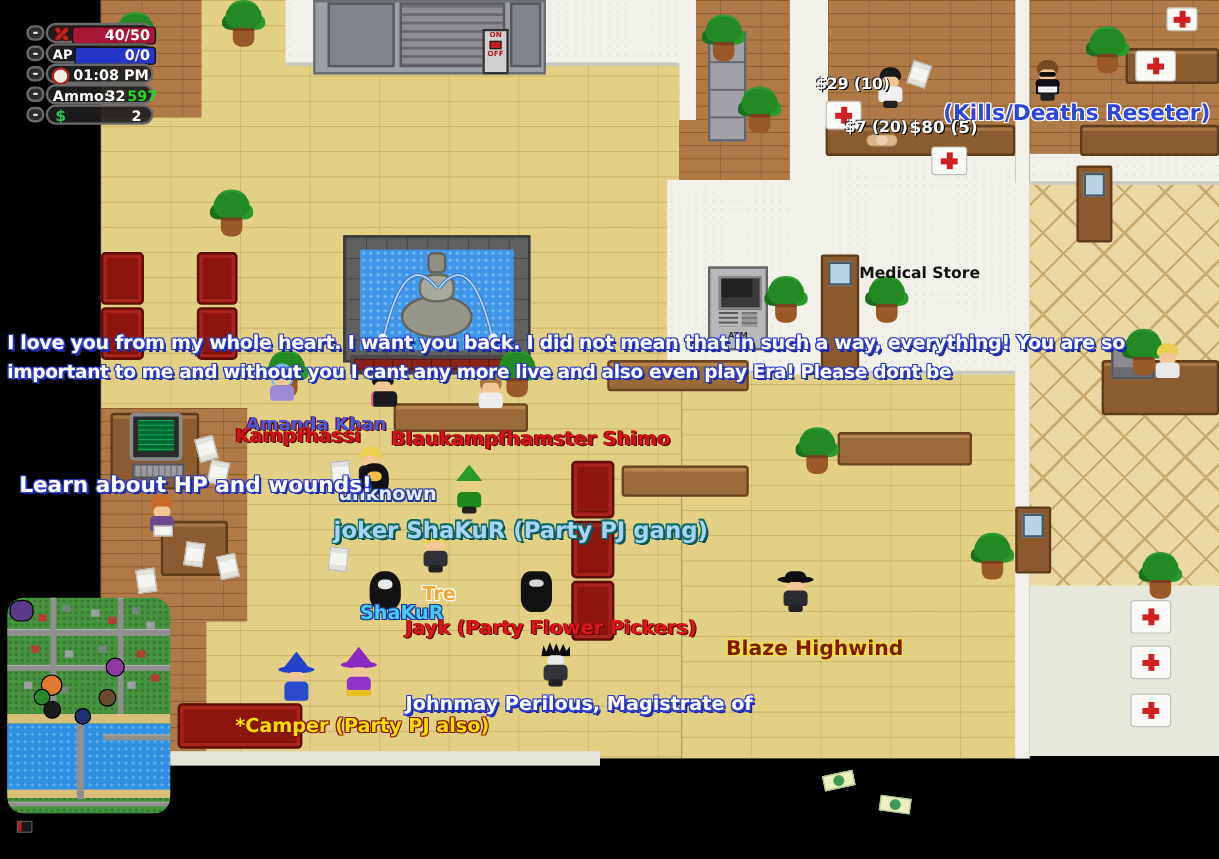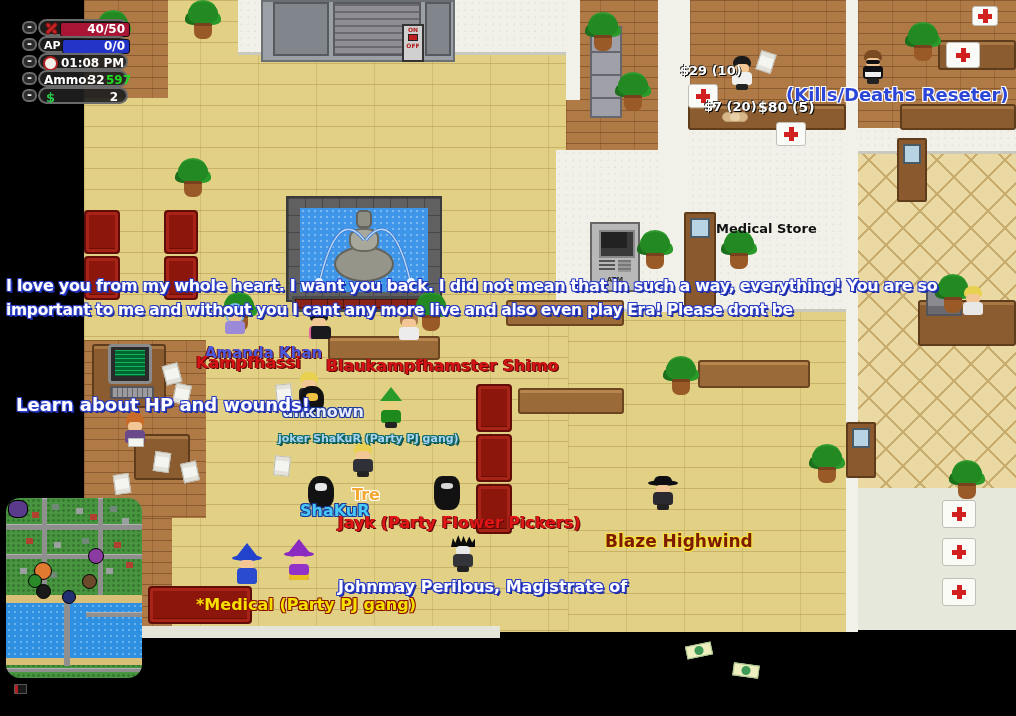--- a/index.html
+++ b/index.html
@@ -378,27 +378,27 @@
   <div class="lbl o-blue" style="left:16px;top:396px;font-size:18px;color:#fff;z-index:40">Learn about HP and wounds!</div>
   <div class="lbl o-blk" style="left:680px;top:64px;font-size:13px;color:#fff;z-index:40">$29 (10)</div>
   <div class="lbl o-blk" style="left:704px;top:100px;font-size:13px;color:#fff;z-index:40">$7 (20)</div>
   <div class="lbl o-blk" style="left:758px;top:100px;font-size:14px;color:#fff;z-index:40">$80 (5)</div>
   <div class="lbl" style="left:716px;top:222px;font-size:13px;color:#111;z-index:30">Medical Store</div>
 
   <div class="lbl o-dark" style="left: 205px; top: 346px; font-size: 15px; z-index: 36; color: rgb(74, 90, 224);">Amanda Khan</div>
   <div class="lbl o-dark" style="left: 196px; top: 355px; font-size: 16px; z-index: 37; color: rgb(212, 20, 20);">Kampfhassi</div>
   <div class="lbl o-dark" style="left: 326px; top: 358px; font-size: 16px; z-index: 37; color: rgb(212, 20, 20);">Blaukampfhamster Shimo</div>
   <div class="lbl o-navy" style="left: 282px; top: 404px; font-size: 16px; z-index: 36; color: rgb(232, 234, 255);">unknown</div>
-  <div class="lbl o-teal" style="left: 278px; top: 433px; font-size: 11px; z-index: 36; color: rgb(169, 211, 245);">joker ShaKuR (Party PJ gang)</div>
+  <div class="lbl o-teal" style="left: 278px; top: 433px; font-size: 19px; z-index: 36; color: rgb(169, 211, 245);">joker ShaKuR (Party PJ gang)</div>
   <div class="lbl o-white" style="left: 352px; top: 487px; font-size: 16px; z-index: 36; color: rgb(245, 168, 51);">Tre</div>
   <div class="lbl o-navy" style="left: 300px; top: 503px; font-size: 16px; z-index: 36; color: rgb(73, 201, 245);">ShaKuR</div>
   <div class="lbl o-dark" style="left: 338px; top: 515px; font-size: 16px; z-index: 37; color: rgb(224, 22, 22);">Jayk (Party Flower Pickers)</div>
   <div class="lbl o-yellow" style="left: 605px; top: 533px; font-size: 17px; z-index: 36; color: rgb(124, 26, 2);">Blaze Highwind</div>
   <div class="lbl o-blue" style="left: 338px; top: 579px; font-size: 16px; z-index: 36; color: rgb(255, 255, 255);">Johnmay Perilous, Magistrate of</div>
-  <div class="lbl o-red" style="left: 196px; top: 597px; font-size: 16px; z-index: 36; color: rgb(245, 224, 0);">*Medical (Party PJ gang)</div>
+  <div class="lbl o-red" style="left: 196px; top: 597px; font-size: 16px; z-index: 36; color: rgb(245, 224, 0);">*Camper (Party PJ also)</div>
 
   <div class="px" style="left:0;top:0;width:140px;height:105px;z-index:50">
     <div class="px hud-min" style="left:22px;top:21px;width:15px;height:13px">-</div>
     <div class="px hud-pill" style="left:38px;top:19px;width:90px;height:17px">
       <span class="xbar" style="left:5px;top:6px;transform:rotate(45deg)"></span>
       <span class="xbar" style="left:5px;top:6px;transform:rotate(-45deg)"></span>
       <span class="hud-bar" style="left: 20px; top: 1px; width: 64px; height: 13px; background: rgb(168, 21, 53);">40/50</span>
     </div>
     <div class="px hud-min" style="left:22px;top:38px;width:15px;height:13px">-</div>
     <div class="px hud-pill" style="left:38px;top:36px;width:90px;height:17px">

